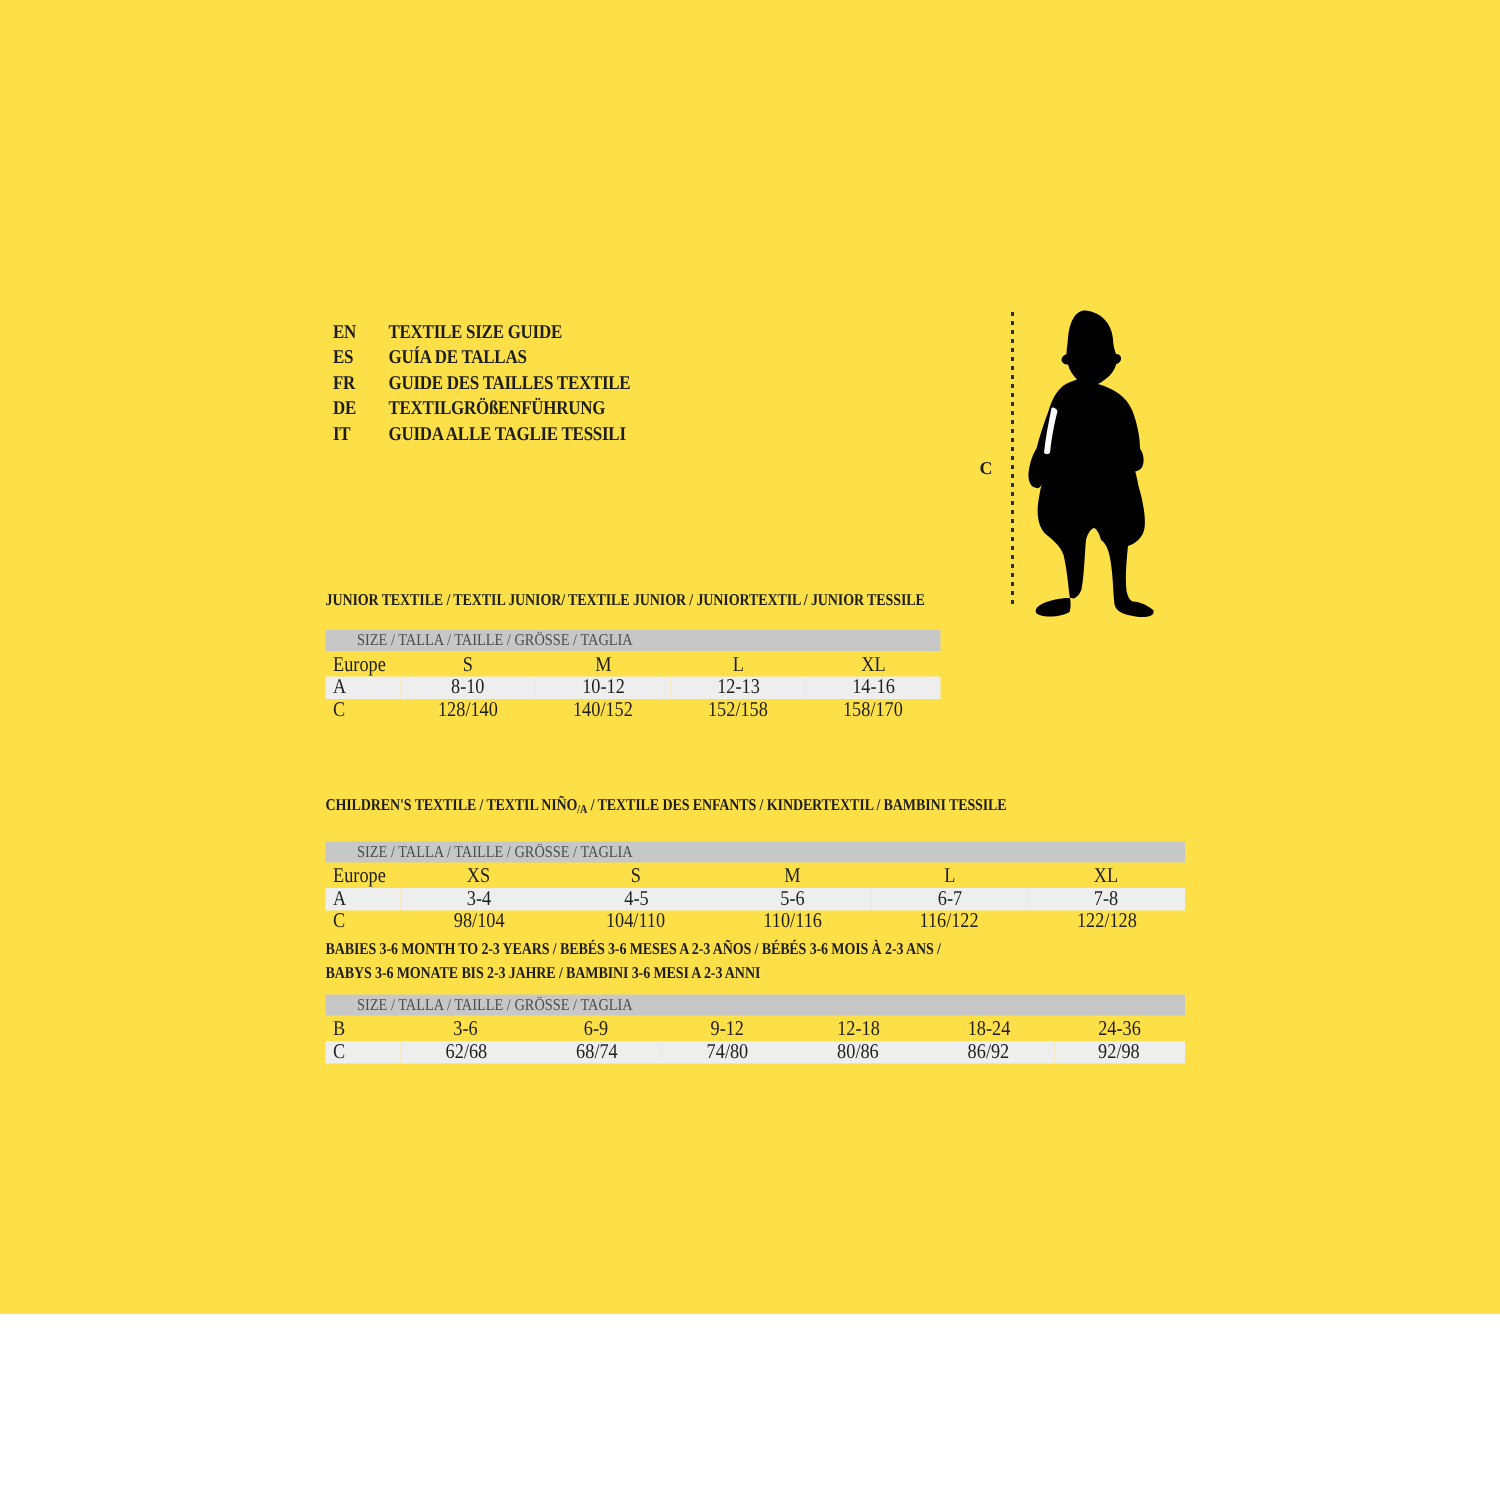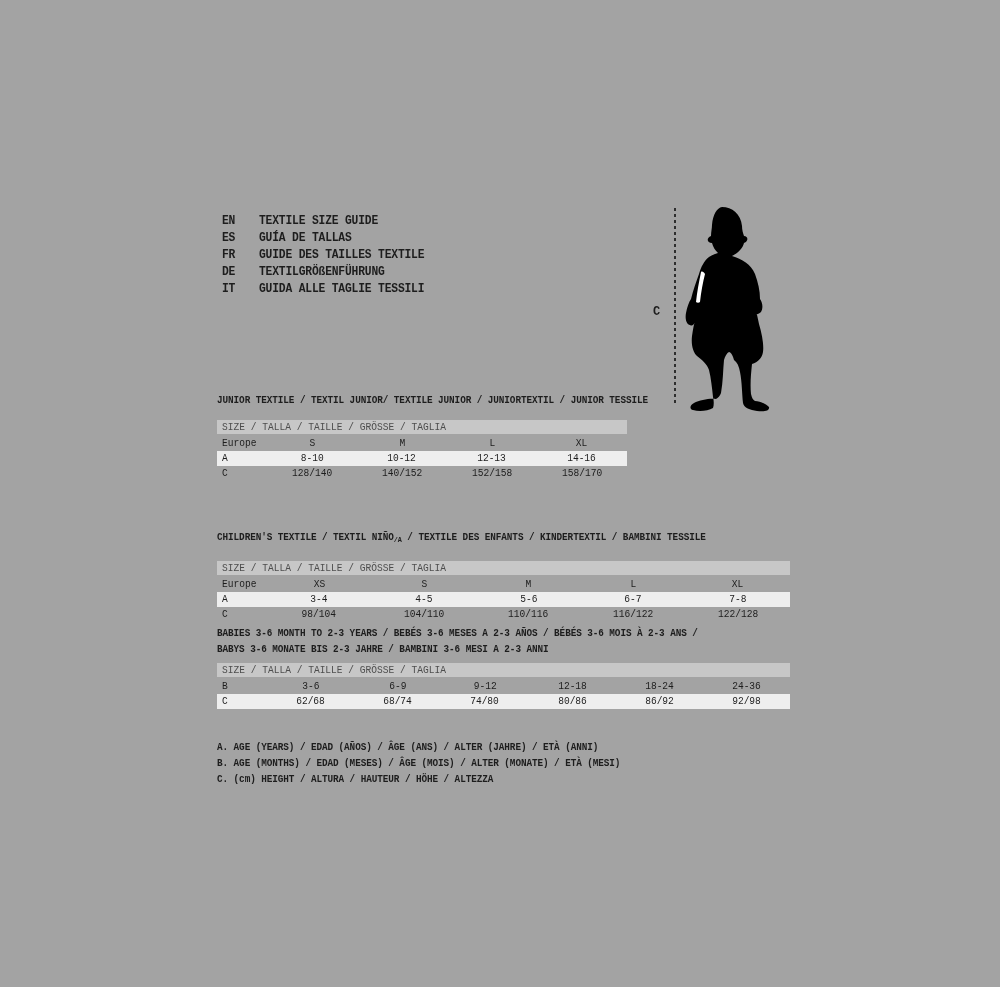--- a/index.html
+++ b/index.html
@@ -1,19 +1,19 @@
 <!DOCTYPE html>
 <html><head>
 <meta charset="utf-8">
 <title>Textile Size Guide</title>
 <style>
   html,body { margin:0; padding:0; background:#ffffff; }
   #canvas {
-    position:relative; width:1000px; height:987px; background:#a3a3a3;
-    font-family:Liberation Mono, monospace; color:var(--ink,#1d1d1d);
+    position:relative; width:1000px; height:876px; background:#fde047;
+    font-family:Liberation Serif, serif; color:var(--ink,#1d1d1d);
     overflow:hidden;
   }
   .cx { display:inline-block; transform:scaleX(0.87); transform-origin:center center; white-space:nowrap; }
   .cxl { display:inline-block; transform:scaleX(0.87); transform-origin:left center; white-space:nowrap; }
 
   
   .lang-block { position:absolute; left:222px; top:212px; }
   .lang-row { display:flex; line-height:17px; font-size:13px; font-weight:bold; letter-spacing:-0.2px; }
   .lang-code { width:37px; flex:0 0 37px; }
 
@@ -29,24 +29,24 @@
   .sec1 { top:392px; width:410px; }
   .sec2 { top:529px; width:573px; }
   .sec3 { top:625px; width:573px; }
   .tbl-title { font-size:11px; font-weight:bold; line-height:16px; white-space:nowrap;
     transform:scaleX(0.85); transform-origin:left top; letter-spacing:-0.1px; }
   .tbl-title .sub { font-size:8px; vertical-align:-2px; }
   .sec1 .tbl-title { margin-bottom:12px; }
   .sec2 .tbl-title { margin-bottom:13px; }
   .sec3 .tbl-title { margin-bottom:6px; }
   .tbl-bar { height:14px; line-height:14px; background:var(--bar-bg,#c7c7c7); color:var(--bar-ink,#4d4d4d);
-    font-size:11px; padding-left:5px; margin-bottom:2px; box-sizing:border-box; }
+    font-size:11px; padding-left:21px; margin-bottom:2px; box-sizing:border-box; }
   table.tbl { border-collapse:collapse; table-layout:fixed; width:100%; }
   .tbl col.c0 { width:50px; }
-  .tbl td { padding:0; height:15px; line-height:15px; font-size:11px; text-align:center; overflow:visible;margin-left:10px; }
+  .tbl td { padding:0; height:15px; line-height:15px; font-size:14px; text-align:center; overflow:visible;margin-left:10px; }
   .tbl td.lbl { text-align:left; padding-left:5px; }
   .tbl tr:nth-child(even) { background:var(--stripe,#eeeeee); }
 
   
   .legend { position:absolute; left:217px; top:739px; }
   .legend-line { font-size:11px; font-weight:bold; line-height:16px; white-space:nowrap;
     transform:scaleX(0.85); transform-origin:left top; letter-spacing:-0.1px; }
 </style>
 </head>
 <body>
@@ -239,19 +239,14 @@
             <td><span class="cx">68/74</span></td>
             <td><span class="cx">74/80</span></td>
             <td><span class="cx">80/86</span></td>
             <td><span class="cx">86/92</span></td>
             <td><span class="cx">92/98</span></td>
           </tr>
         </tbody>
       </table>
     </section>
 
-  <div class="legend">
-      <div class="legend-line">A. AGE (YEARS) / EDAD (AÑOS) / ÂGE (ANS) / ALTER (JAHRE) / ETÀ (ANNI)</div>
-      <div class="legend-line">B. AGE (MONTHS) / EDAD (MESES) / ÂGE (MOIS) / ALTER (MONATE) / ETÀ (MESI)</div>
-      <div class="legend-line">C. (cm) HEIGHT / ALTURA / HAUTEUR / HÖHE / ALTEZZA</div>
-    </div>
 
 </div>
 
 </body></html>

